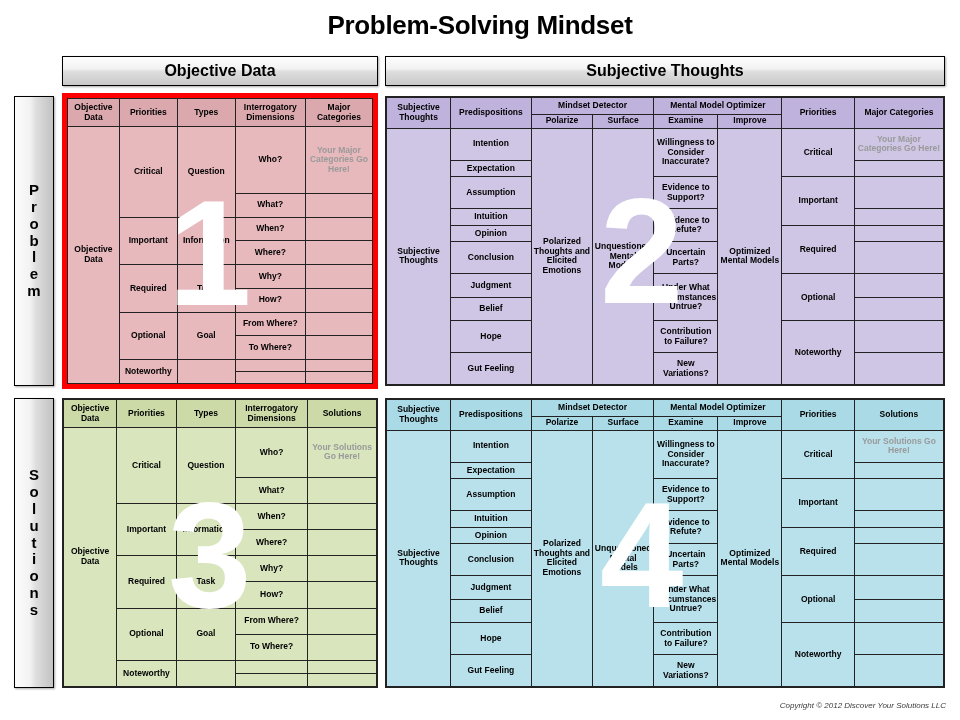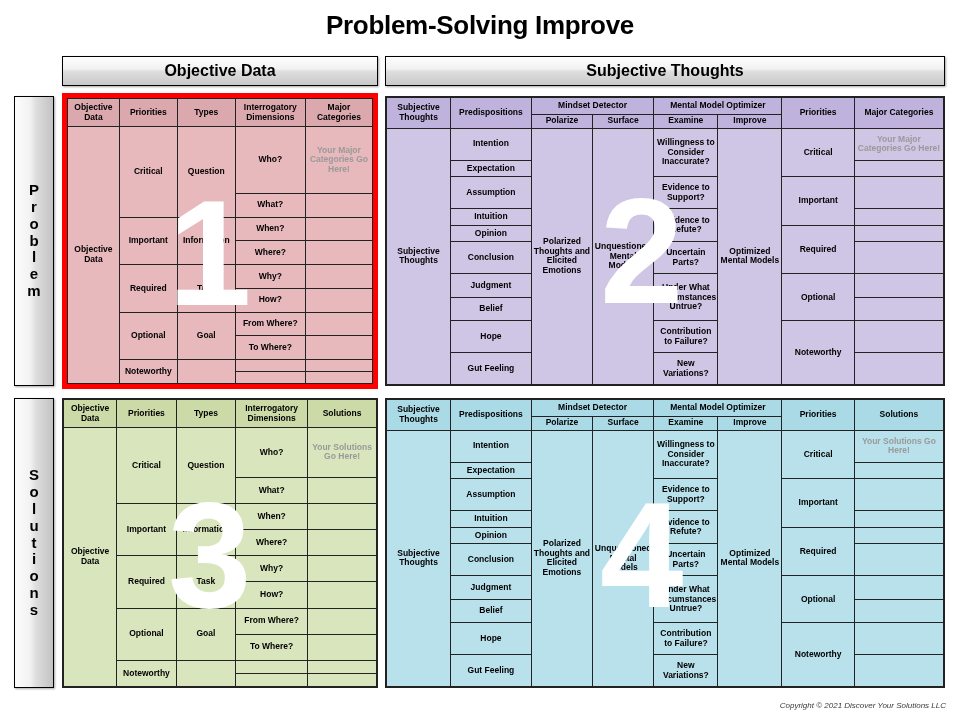--- a/index.html
+++ b/index.html
@@ -104,21 +104,21 @@
 
   
   #copyright {
     position:absolute; right:14px; bottom:10px;
     font-size:8px; font-style:italic; color:#3a3a3a;
   }
 </style>
 </head>
 <body>
 
-<div id="page-title">Problem-Solving Improve</div>
+<div id="page-title">Problem-Solving Mindset</div>
 
 <div class="colbar" id="colbar-objective">
   <span>Objective Data</span>
 </div>
 <div class="colbar" id="colbar-subjective">
   <span>Subjective Thoughts</span>
 </div>
 
 <div class="rowbar" id="rowbar-problem">
     <span>P</span>
@@ -423,13 +423,13 @@
         </tr>
       </tbody>
     </table>
 </div>
 
 <div class="bignum" id="bignum-1">1</div>
 <div class="bignum" id="bignum-2">2</div>
 <div class="bignum" id="bignum-3">3</div>
 <div class="bignum" id="bignum-4">4</div>
 
-<div id="copyright">Copyright © 2021 Discover Your Solutions LLC</div>
+<div id="copyright">Copyright © 2012 Discover Your Solutions LLC</div>
 
 </body></html>

